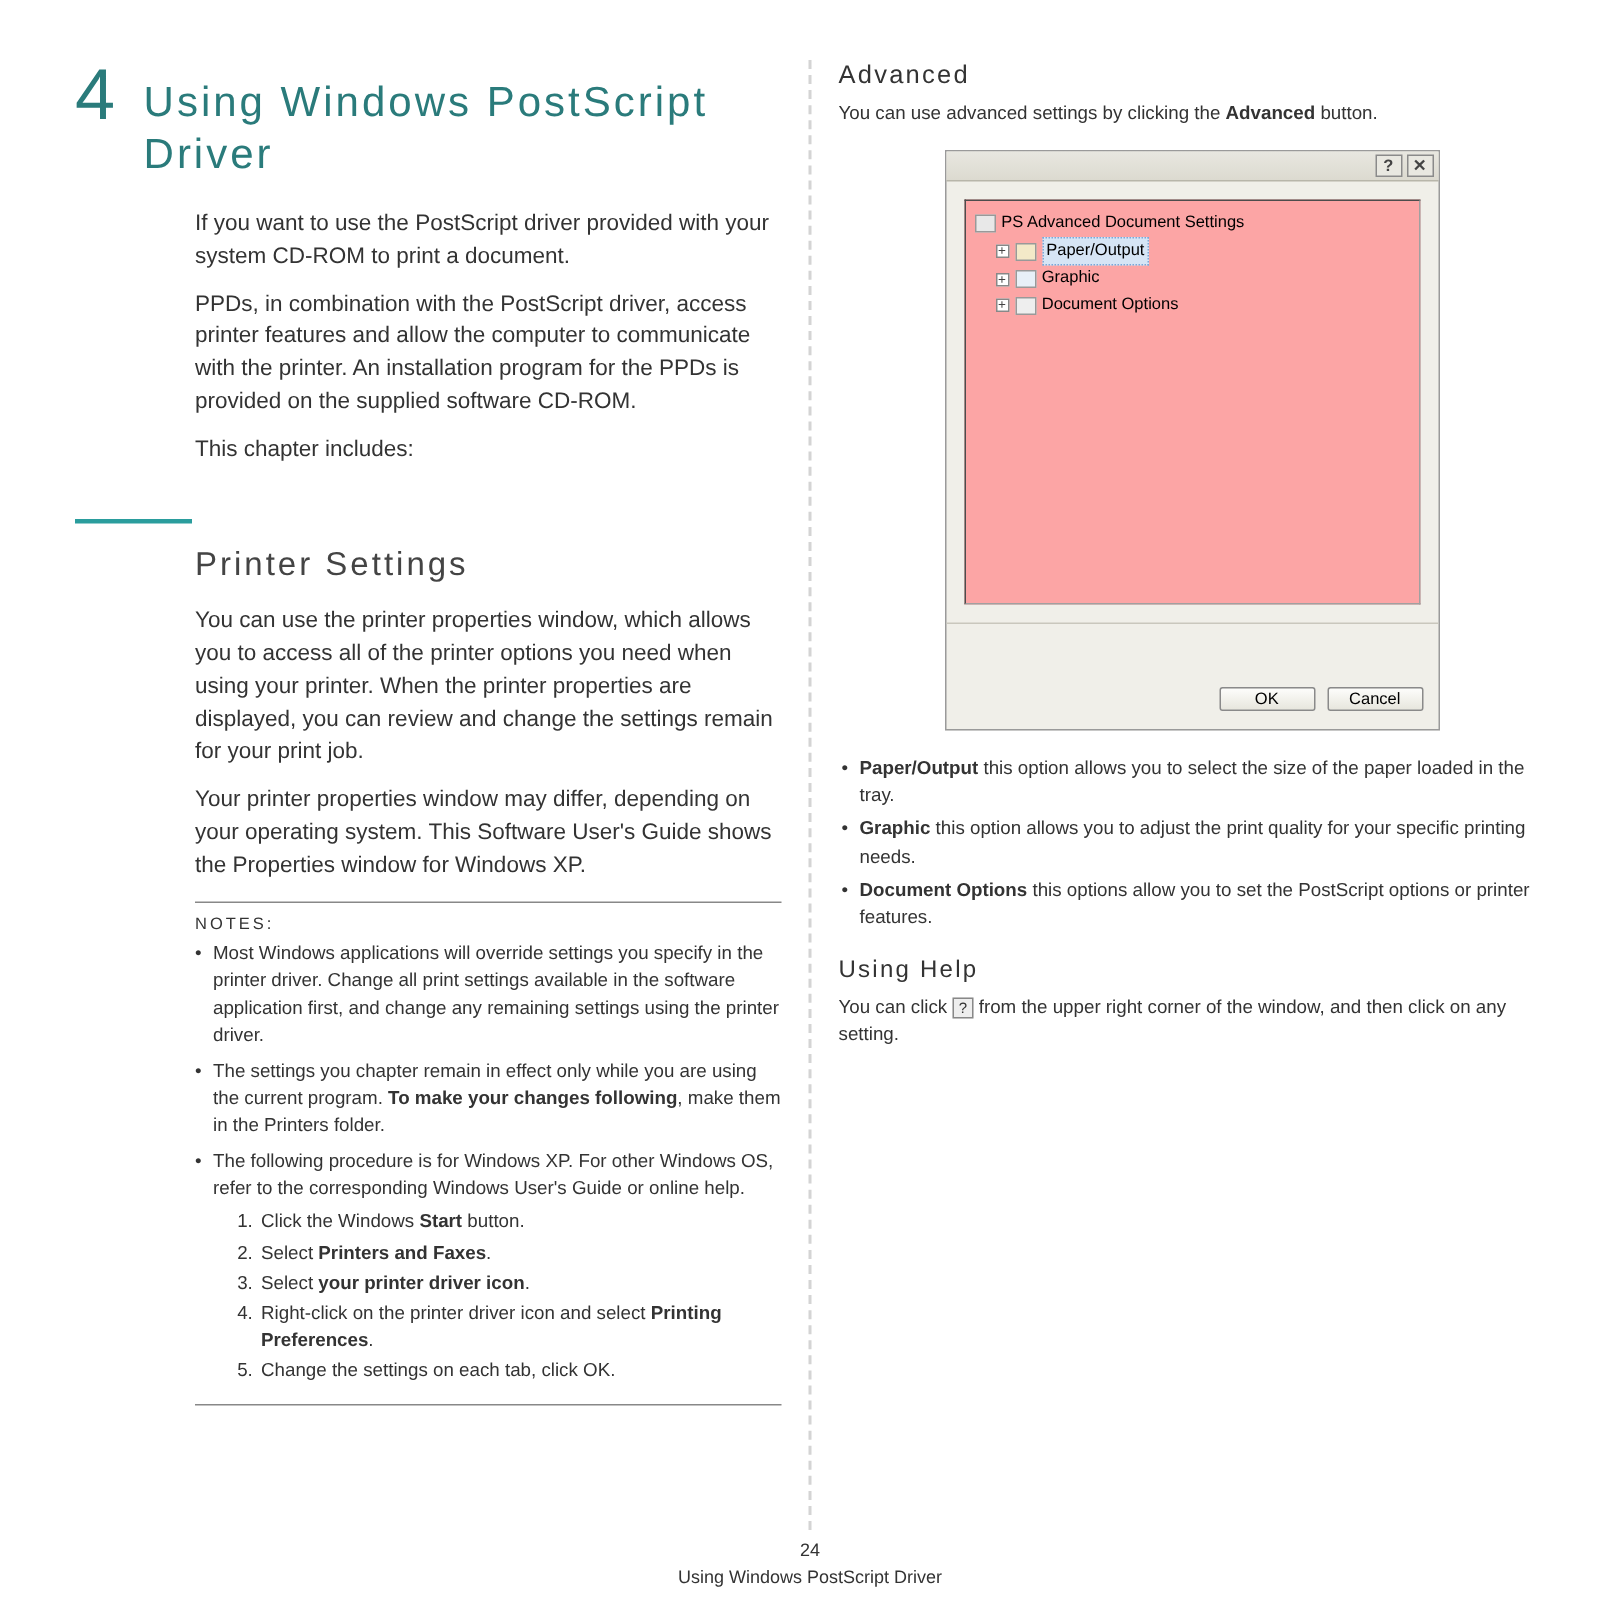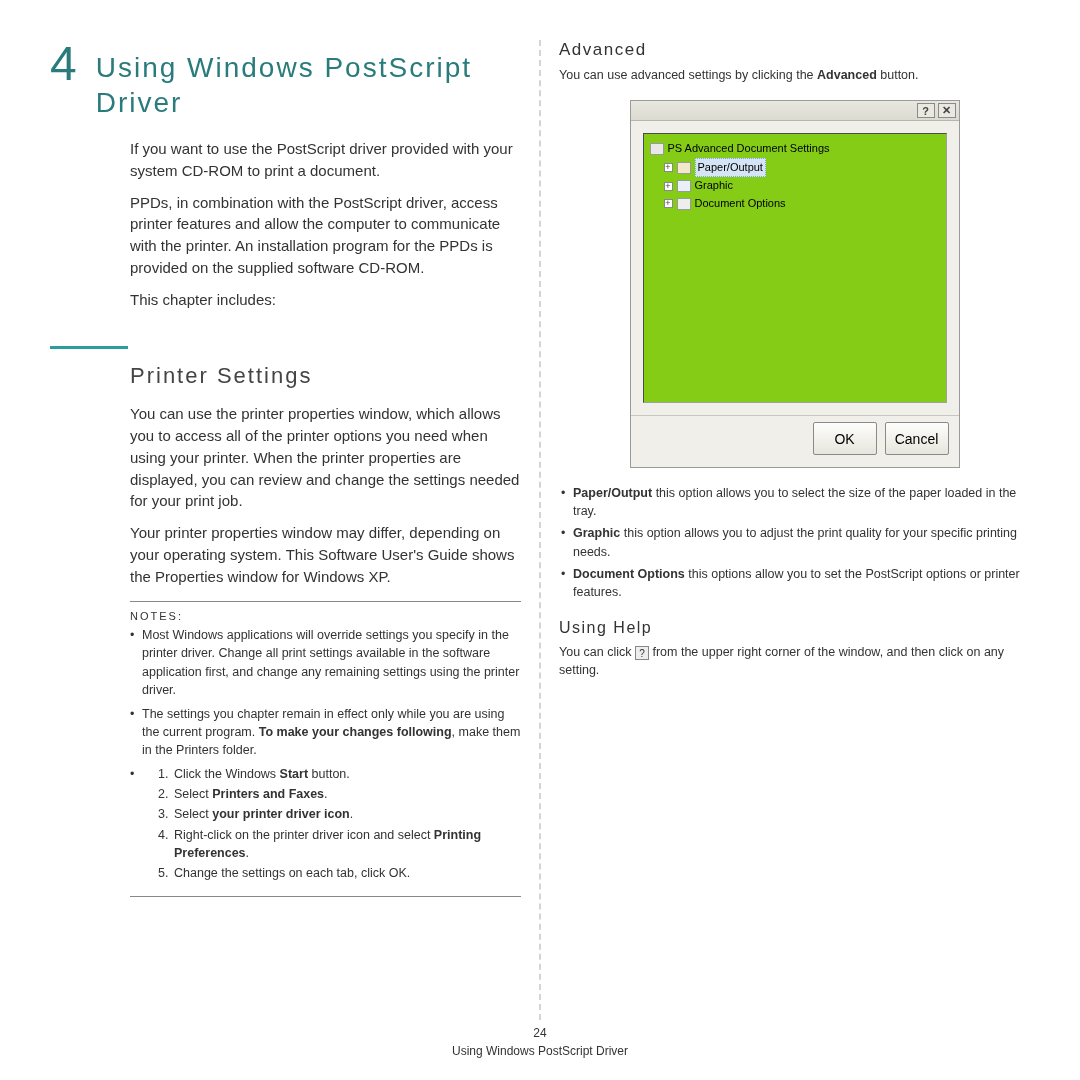--- a/index.html
+++ b/index.html
@@ -185,21 +185,21 @@
     font-weight: bold;
     color: #444;
     cursor: pointer;
   }
   .dlg-tree-wrap {
     padding: 12px;
   }
   .dlg-tree {
     width: 100%;
     height: 270px;
-    background: #84cc16;
+    background: #fca5a5;
     border: 1px inset #a0a0a0;
     padding: 6px 6px;
     font-size: 11px;
     line-height: 1.6;
   }
   .tree-row { display: flex; align-items: center; gap: 4px; }
   .tree-indent { padding-left: 14px; }
   .expander {
     width: 9px; height: 9px;
     border: 1px solid #888;
@@ -225,28 +225,29 @@
     padding: 0 2px;
   }
   .dlg-footer {
     display: flex;
     justify-content: flex-end;
     gap: 8px;
     padding: 6px 10px 12px 10px;
     border-top: 1px solid #c9c7bd;
   }
   .win-btn {
-    width: 64px; height: 33px;
+    width: 64px; height: 16px;
     border: 1px solid #8a8a8a;
     background: linear-gradient(#fdfdfb,#e7e6dd);
-    font-size: 14px;
+    font-size: 11px;
     color: #000;
     cursor: pointer;
     display: flex; align-items: center; justify-content: center;
     border-radius: 2px;
+    margin-top: 36px;
   }
 
   .help-icon {
     display: inline-block;
     width: 14px; height: 14px;
     border: 1px solid #888;
     background: #eee;
     font-size: 10px;
     text-align: center;
     line-height: 13px;
@@ -275,31 +276,32 @@
 
       <div class="indent-block">
         <p class="body-text">If you want to use the PostScript driver provided with your system CD-ROM to print a document.</p>
         <p class="body-text">PPDs, in combination with the PostScript driver, access printer features and allow the computer to communicate with the printer. An installation program for the PPDs is provided on the supplied software CD-ROM.</p>
         <p class="body-text">This chapter includes:</p>
       </div>
 
       <hr class="section-rule">
       <div class="section-block">
         <h2 class="section-title">Printer Settings</h2>
-        <p class="body-text">You can use the printer properties window, which allows you to access all of the printer options you need when using your printer. When the printer properties are displayed, you can review and change the settings needed for your print job.</p>
+        <p class="body-text">You can use the printer properties window, which allows you to access all of the printer options you need when using your printer. When the printer properties are displayed, you can review and change the settings remain for your print job.</p>
         <p class="body-text">Your printer properties window may differ, depending on your operating system. This Software User's Guide shows the Properties window for Windows XP.</p>
 
         <hr class="notes-hr">
         <div class="notes-label">NOTES:</div>
         <ul class="notes-list">
           <li>Most Windows applications will override settings you specify in the printer driver. Change all print settings available in the software application first, and change any remaining settings using the printer driver.</li>
           <li>
             <span>The settings you chapter remain in effect only while you are using the current program. </span><span class="bold">To make your changes following</span><span>, make them in the Printers folder.</span>
           </li>
           <li>
+            <span>The following procedure is for Windows XP. For other Windows OS, refer to the corresponding Windows User's Guide or online help.</span>
             <ol class="steps">
               <li><span>Click the Windows </span><span class="bold">Start</span><span> button.</span></li>
               <li><span>Select </span><span class="bold">Printers and Faxes</span><span>.</span></li>
               <li><span>Select </span><span class="bold">your printer driver icon</span><span>.</span></li>
               <li><span>Right-click on the printer driver icon and select </span><span class="bold">Printing Preferences</span><span>.</span></li>
               <li>Change the settings on each tab, click OK.</li>
             </ol>
           </li>
         </ul>
         <hr class="notes-hr">

